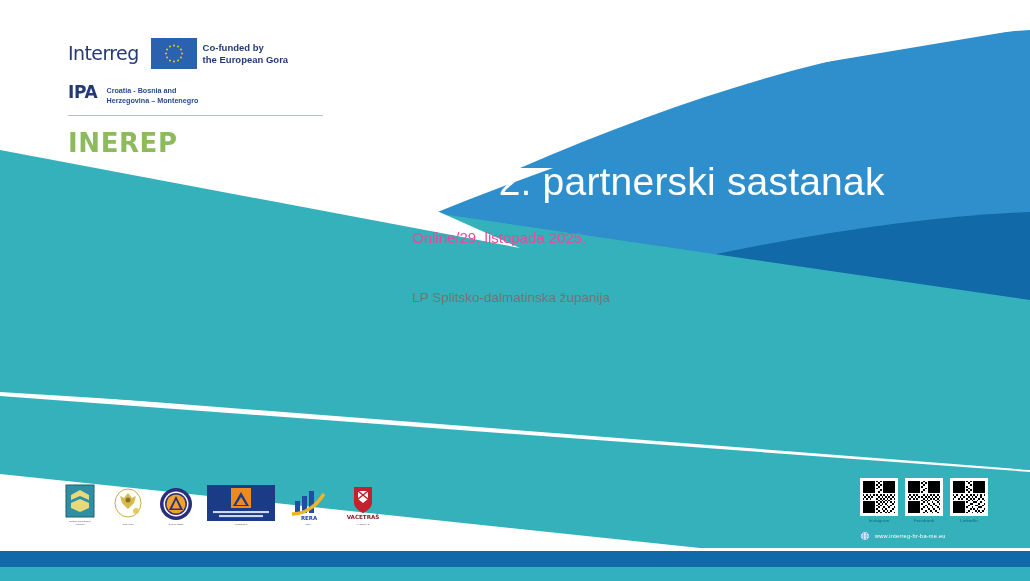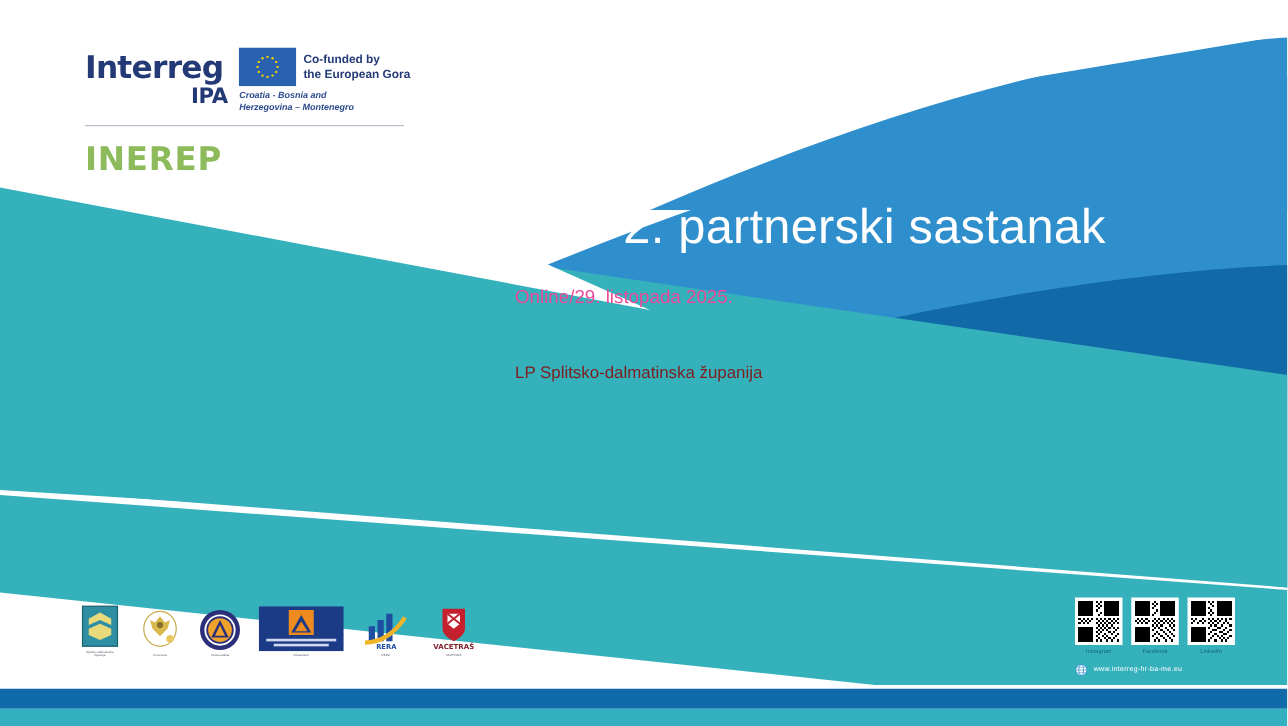--- a/index.html
+++ b/index.html
@@ -32,22 +32,22 @@
     top: 38px;
     width: 300px;
   }
   .logo-row-1 {
     display: flex;
     align-items: center;
     gap: 12px;
   }
   .interreg-word {
     font-family: "DejaVu Sans", sans-serif;
-    font-weight: bold;
-    font-size: 25px;
+    font-weight: normal;
+    font-size: 19px;
     letter-spacing: -0.6px;
     color: #243a77;
     line-height: 1;
   }
   .eu-flag-wrap {
     display: flex;
     align-items: center;
     gap: 6px;
   }
   .eu-flag {
@@ -60,39 +60,37 @@
     font-size: 9.5px;
     font-weight: bold;
     line-height: 1.25;
     color: #243a77;
     white-space: nowrap;
   }
   .logo-row-2 {
     display: flex;
     align-items: flex-start;
     gap: 9px;
-    margin-top: 0;
-    justify-content: center;
+    margin-top: 15px;
   }
   .ipa-word {
     font-family: "DejaVu Sans", sans-serif;
     font-weight: bold;
     font-size: 17px;
     color: #243a77;
     line-height: 1;
     letter-spacing: -0.3px;
   }
   .ipa-sub {
     font-size: 7.2px;
     font-weight: bold;
     line-height: 1.35;
     color: #2b4a8c;
     padding-top: 2px;
     white-space: nowrap;
-    font-style: italic;
   }
   .logo-rule {
     margin-top: 10px;
     width: 255px;
     height: 1px;
     background: #b9bfc9;
   }
   .inerep-word {
     margin-top: 14px;
     font-family: "DejaVu Sans", sans-serif;
@@ -119,21 +117,21 @@
     top: 229px;
     font-size: 15px;
     color: #ec4899;
     white-space: nowrap;
   }
   .title-sub2 {
     position: absolute;
     left: 412px;
     top: 290px;
     font-size: 13.5px;
-    color: #7f1d1d;
+    color: #737373;
     white-space: nowrap;
   }
 
   
   .partners {
     position: absolute;
     left: 60px;
     top: 484px;
     display: flex;
     align-items: flex-end;

